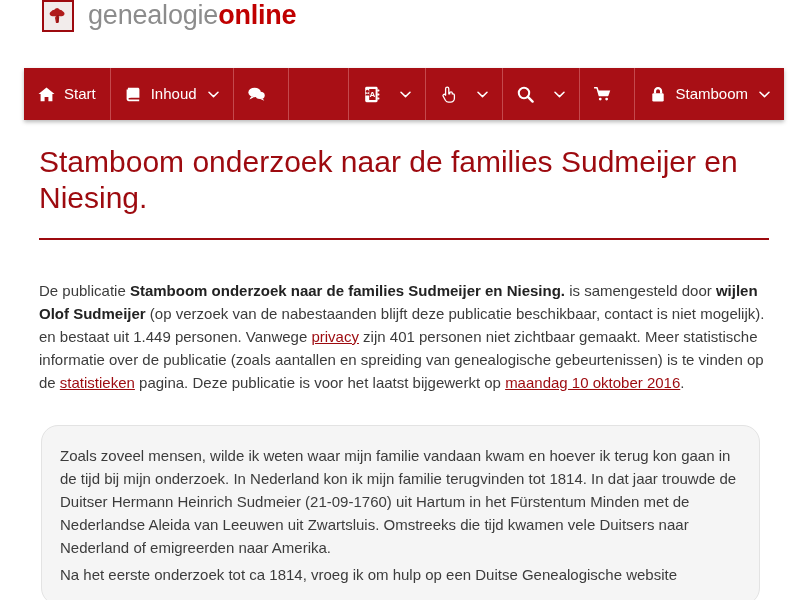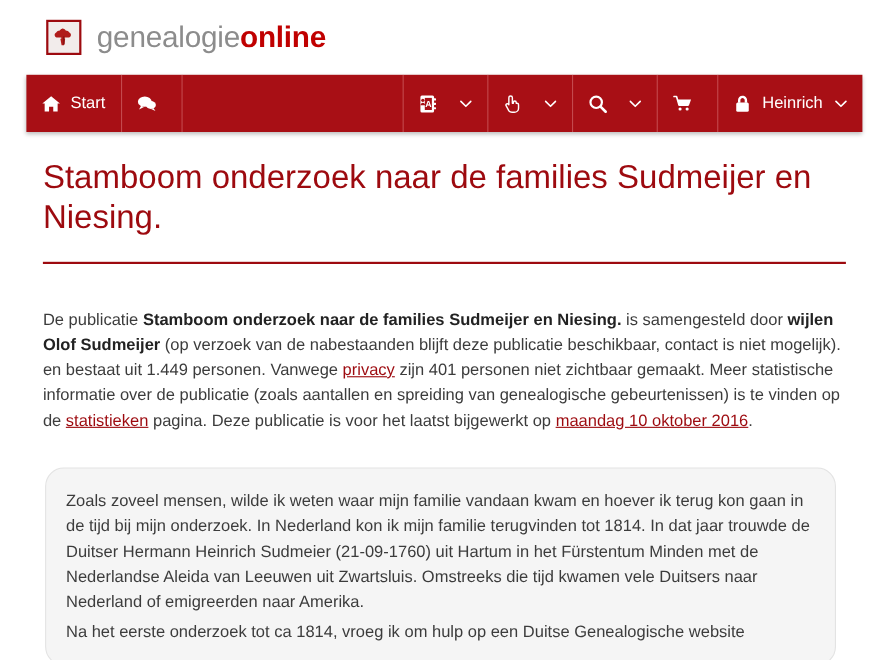--- a/index.html
+++ b/index.html
@@ -27,21 +27,20 @@
     top: 0;
     width: 760px;
     min-height: 600px;
     background: #ffffff;
   }
 
   
   .brand-row {
     height: 68px;
     display: flex;
-    align-items: center;
     padding-left: 18px;
     box-sizing: border-box;
   }
   .brand-logo {
     width: 32px;
     height: 32px;
     border: 2px solid #9d0a0f;
     background: #f2eceb;
     box-sizing: border-box;
     display: flex;
@@ -181,20 +180,34 @@
 
       <div class="nav-item">
         <span class="nav-icon">
           <svg width="17" height="15" viewBox="0 0 17 15" aria-hidden="true">
             <path d="M8.5 0.6 0.5 7.1h2.1v7.2h4v-4.3h3.8v4.3h4V7.1h2.1z" fill="#ffffff"></path>
           </svg>
         </span>
         <span class="nav-label">Start</span>
       </div>
 
+      <div class="nav-item">
+        <span class="nav-icon">
+          <svg width="16" height="15" viewBox="0 0 16 15" aria-hidden="true">
+            <path d="M3.2 0.8h9.6c.9 0 1.6.7 1.6 1.6v8.4H4.4c-.9 0-1.6.7-1.6 1.6V2.4c0-.9.1-1.6.4-1.6z" fill="#ffffff"></path>
+            <path d="M1.6 2.6v9.4c0 1.2 1 2.2 2.2 2.2h10.4v-1.6H4.4c-.5 0-.9-.4-.9-.9s.4-.9.9-.9h1.1V2.6z" fill="#ffffff"></path>
+          </svg>
+        </span>
+        <span class="nav-label">Inhoud</span>
+        <span class="caret">
+          <svg width="11" height="7" viewBox="0 0 11 7" aria-hidden="true">
+            <path d="M1 1.2 5.5 5.6 10 1.2" stroke="#ffffff" stroke-width="1.5" fill="none" stroke-linecap="round" stroke-linejoin="round"></path>
+          </svg>
+        </span>
+      </div>
 
       <div class="nav-item">
         <span class="nav-icon">
           <svg width="19" height="16" viewBox="0 0 19 16" aria-hidden="true">
             <ellipse cx="7.4" cy="6.2" rx="7" ry="5.3" fill="#ffffff"></ellipse>
             <path d="M3.6 10.4 1.6 14.2 6.6 11.6z" fill="#ffffff"></path>
             <ellipse cx="13.6" cy="9.6" rx="5.1" ry="4" fill="#ffffff"></ellipse>
             <path d="M16.2 12.7 18.2 15.6 13.8 13.6z" fill="#ffffff"></path>
           </svg>
         </span>
@@ -265,21 +278,21 @@
         <span class="nav-label"></span>
       </div>
 
       <div class="nav-item no-border">
         <span class="nav-icon">
           <svg width="14" height="17" viewBox="0 0 14 17" aria-hidden="true">
             <path d="M7 1.1c-2.3 0-4.1 1.9-4.1 4.1v2.2h2.2V5.2C5.1 4.1 6 3.2 7 3.2s2 .9 2 2v2.2h2.2V5.2c0-2.2-1.9-4.1-4.2-4.1z" fill="#ffffff"></path>
             <rect x="1.3" y="7.2" width="11.4" height="8.4" rx="1.4" fill="#ffffff"></rect>
           </svg>
         </span>
-        <span class="nav-label">Heinrich</span>
+        <span class="nav-label">Stamboom</span>
         <span class="caret">
           <svg width="11" height="7" viewBox="0 0 11 7" aria-hidden="true">
             <path d="M1 1.2 5.5 5.6 10 1.2" stroke="#ffffff" stroke-width="1.5" fill="none" stroke-linecap="round" stroke-linejoin="round"></path>
           </svg>
         </span>
       </div>
 
     </nav>
 
     <div class="content">

